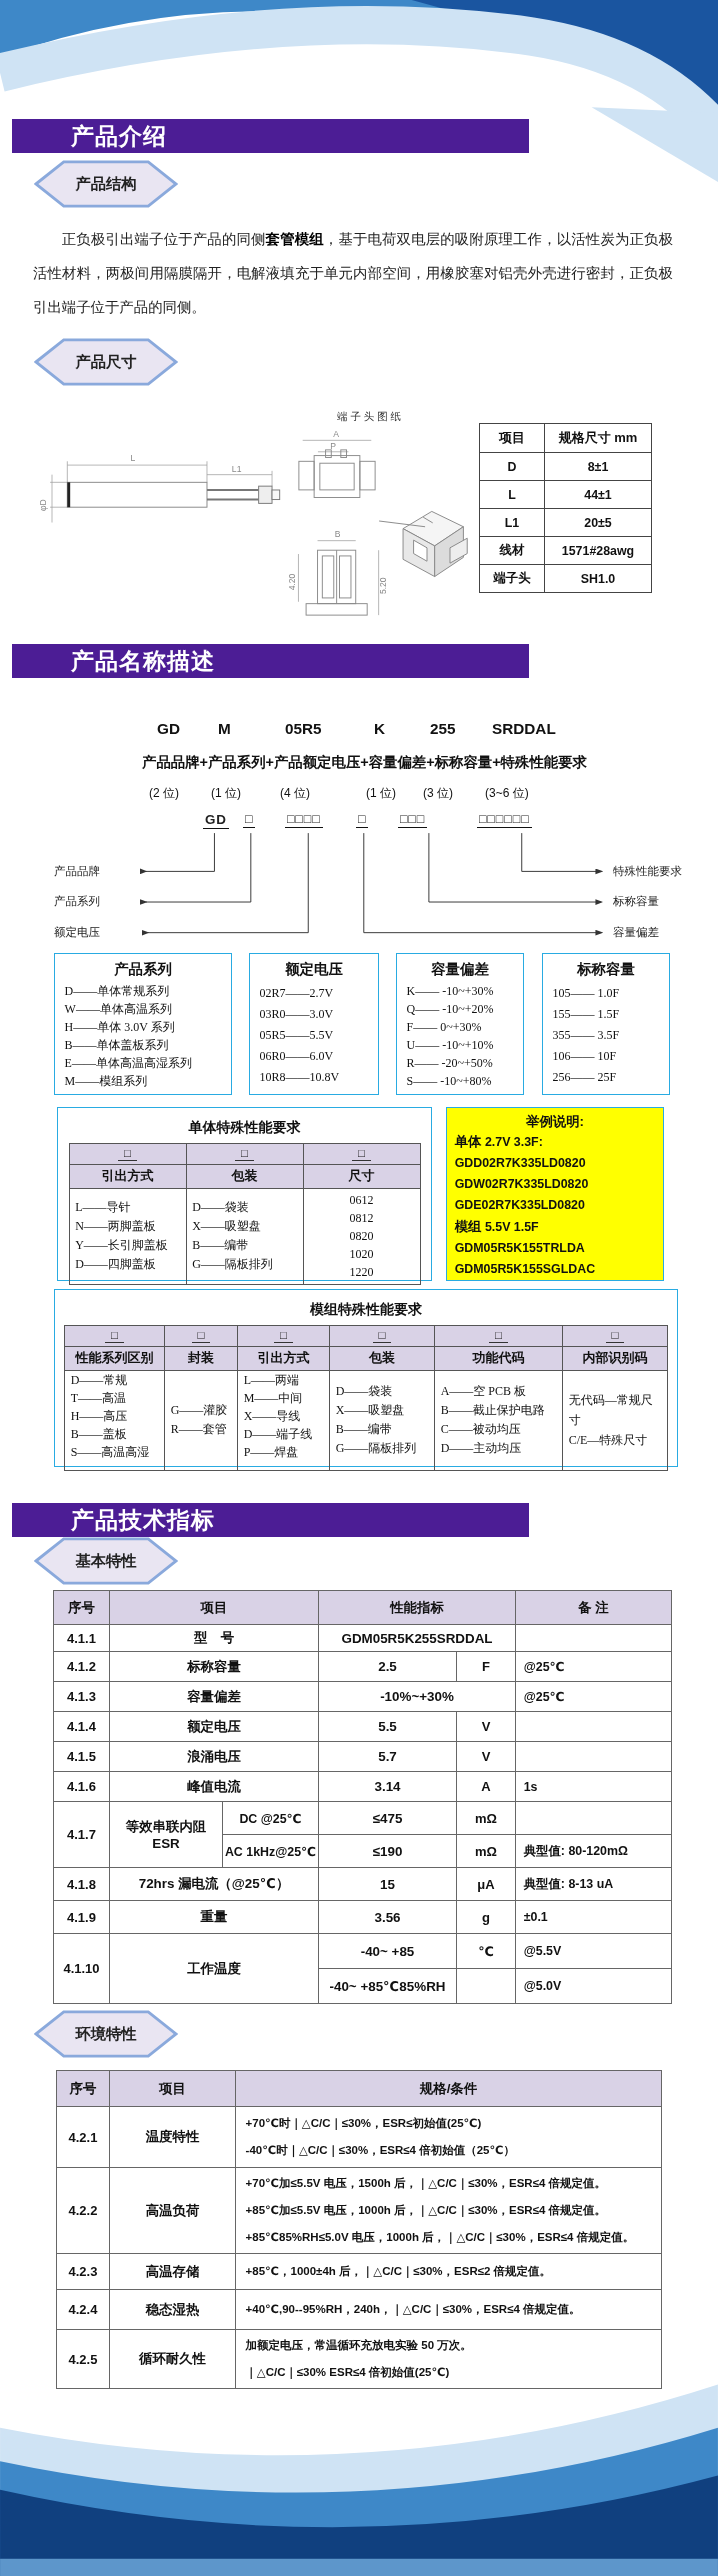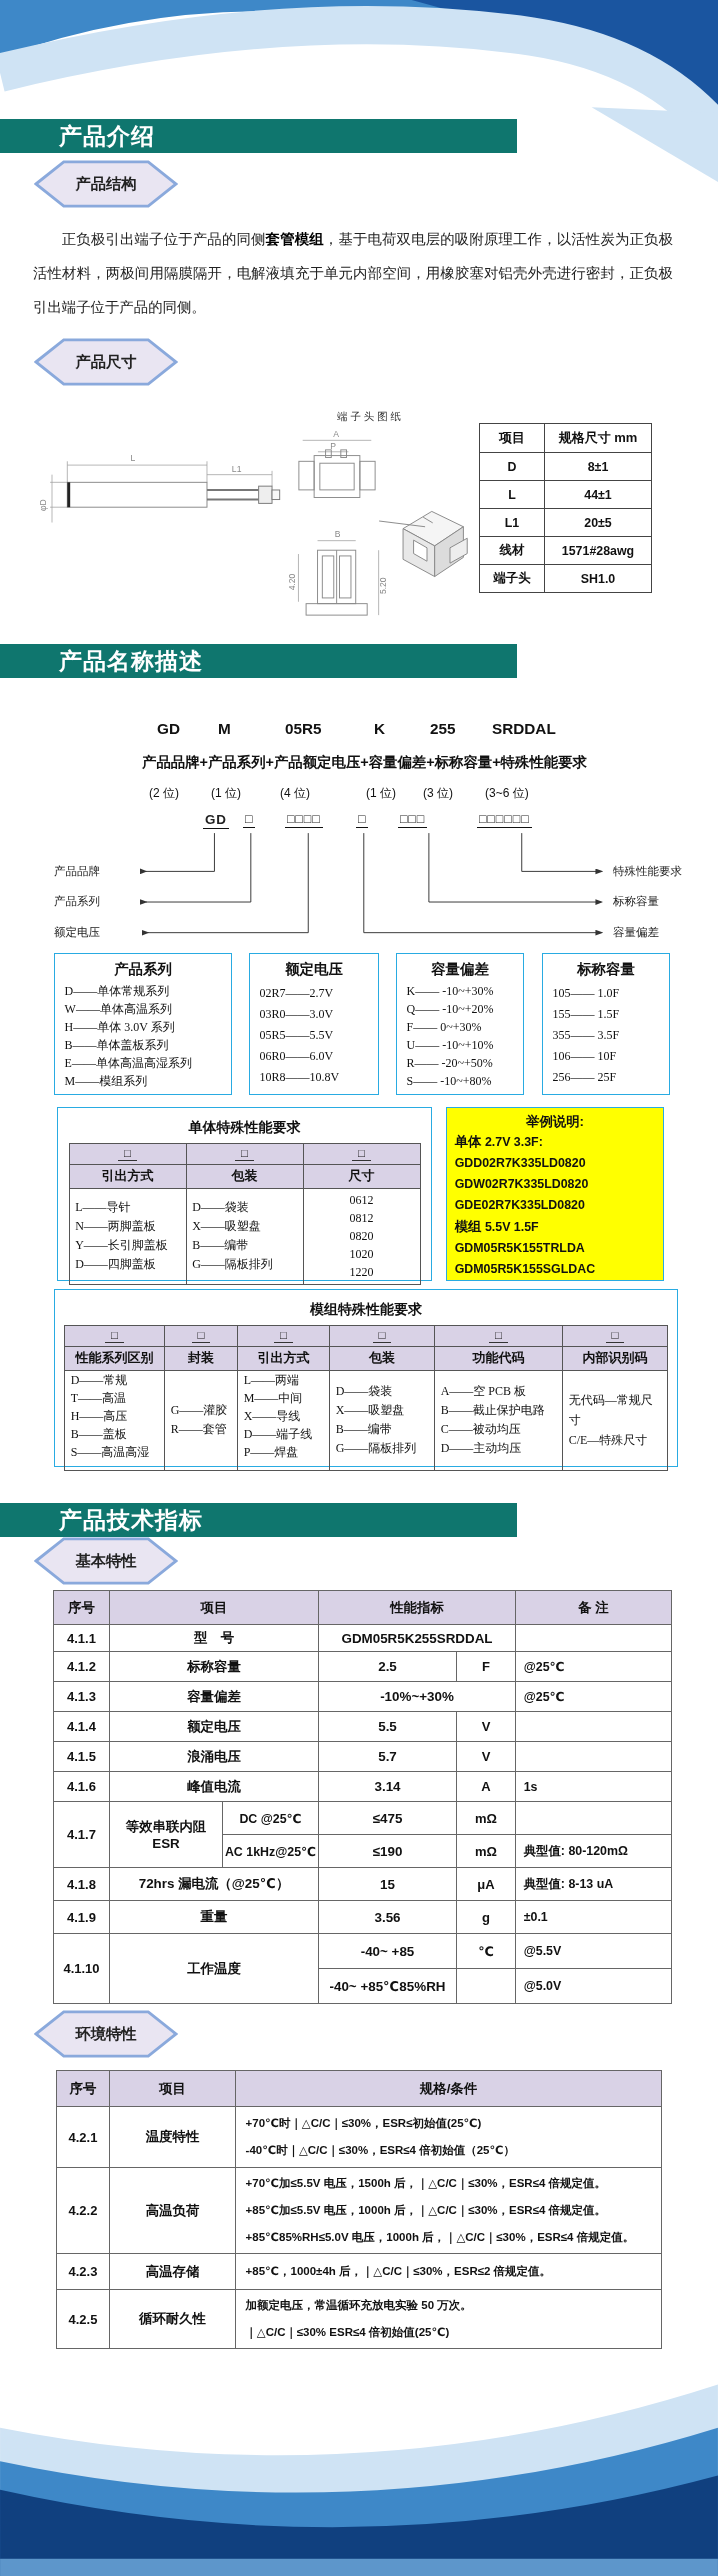--- a/index.html
+++ b/index.html
@@ -1,20 +1,20 @@
 <!DOCTYPE html>
 <html><head>
 <meta charset="utf-8">
 <style>
   html,body{margin:0;padding:0;background:#fff;}
   #page{position:relative;width:718px;height:2576px;background:#fff;overflow:hidden;
         font-family:"Liberation Sans","DejaVu Sans",sans-serif;color:#111;}
   .abs{position:absolute;}
   
-  .secbar{position:absolute;left:0;width:517px;height:34px;background:#0f766e;color:#fff;
+  .secbar{position:absolute;left:12px;width:517px;height:34px;background:#4c1d95;color:#fff;
           font-size:23px;font-weight:bold;line-height:34px;padding-left:59px;box-sizing:border-box;letter-spacing:1px;}
   
   .hex{position:absolute;left:34px;width:144px;height:50px;}
   .hex svg{position:absolute;left:0;top:0;}
   .hex span{position:absolute;left:0;top:0;width:144px;height:50px;text-align:center;line-height:50px;
             font-size:15.3px;font-weight:bold;color:#222;}
   
   #intro-para{position:absolute;left:33px;top:222px;width:640px;font-size:14.4px;line-height:34px;
               text-align:justify;text-indent:2em;color:#222;margin:0;}
   #intro-para b{font-weight:bold;color:#000;}
@@ -562,20 +562,27 @@
         <div class="sl">+85℃85%RH≤5.0V 电压，1000h 后，｜△C/C｜≤30%，ESR≤4 倍规定值。</div>
       </td>
     </tr>
     <tr style="height:36px">
       <td class="no">4.2.3</td>
       <td class="item">高温存储</td>
       <td class="specs">
         <div class="sl">+85℃，1000±4h 后，｜△C/C｜≤30%，ESR≤2 倍规定值。</div>
       </td>
     </tr>
+    <tr style="height:40px">
+      <td class="no">4.2.4</td>
+      <td class="item">稳态湿热</td>
+      <td class="specs">
+        <div class="sl">+40℃,90--95%RH，240h，｜△C/C｜≤30%，ESR≤4 倍规定值。</div>
+      </td>
+    </tr>
     <tr style="height:59px">
       <td class="no">4.2.5</td>
       <td class="item">循环耐久性</td>
       <td class="specs">
         <div class="sl">加额定电压，常温循环充放电实验 50 万次。</div>
         <div class="sl">｜△C/C｜≤30%  ESR≤4 倍初始值(25℃)</div>
       </td>
     </tr>
   </tbody>
     </table>

